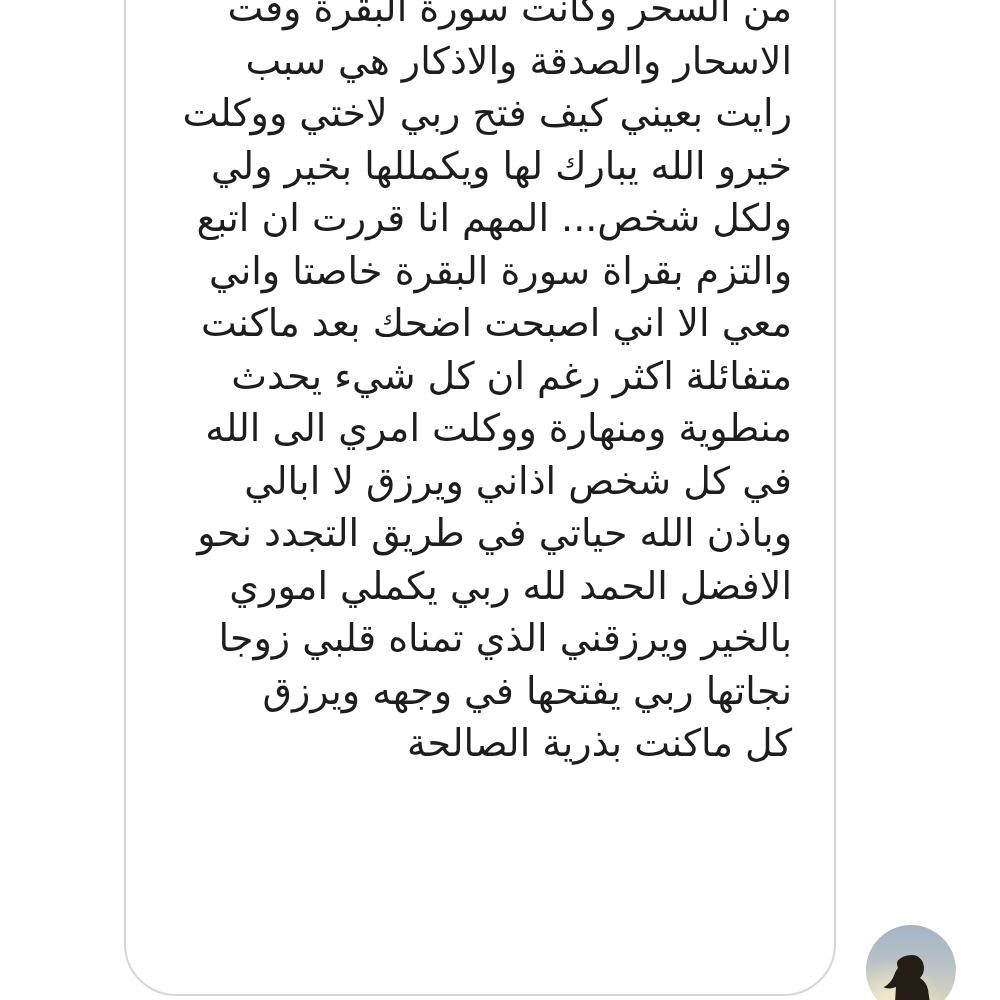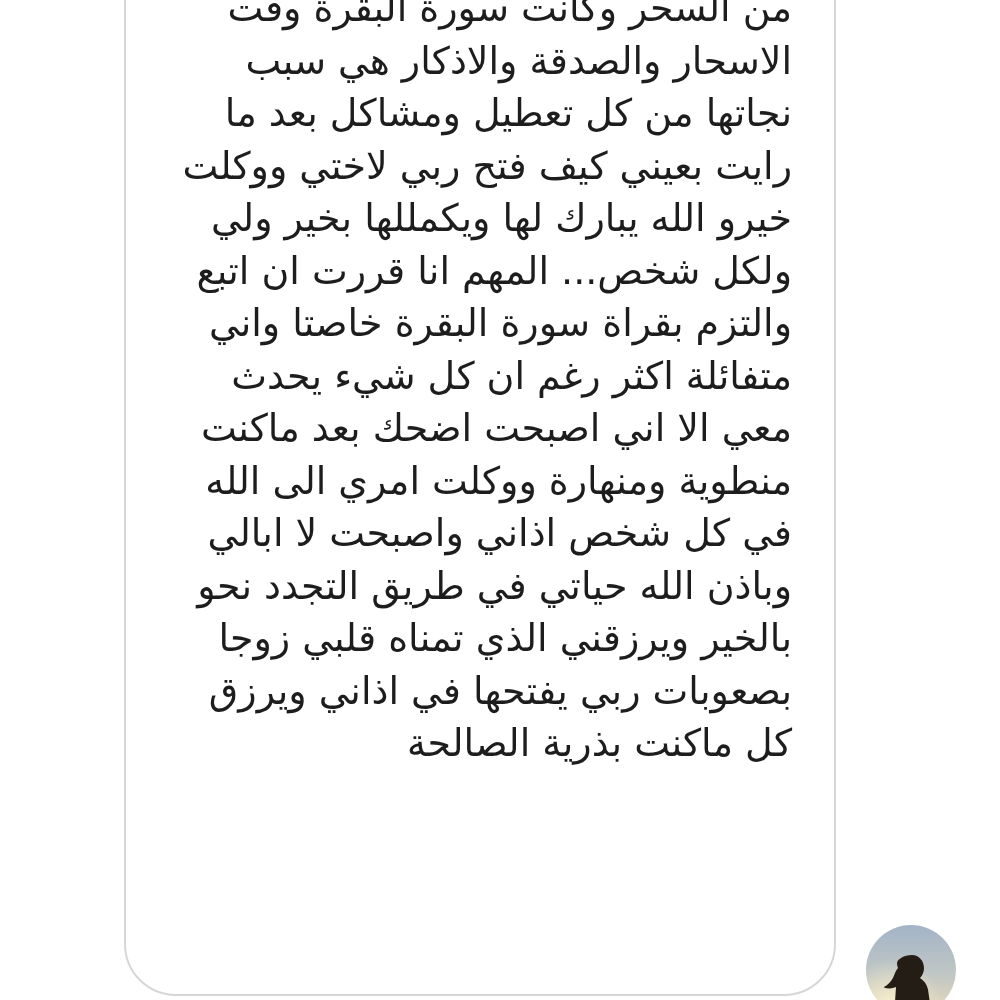--- a/index.html
+++ b/index.html
@@ -54,32 +54,32 @@
     display: block;
   }
 </style>
 </head>
 <body>
 
 <div class="post-card">
   <div class="post-text" dir="rtl">
     <div class="text-line">من السحر وكانت سورة البقرة وقت</div>
     <div class="text-line">الاسحار والصدقة والاذكار هي سبب</div>
-    <div class="text-line">نجاتها من كل تعطيل ومشاكل بعد ما</div>
     <div class="text-line">رايت بعيني كيف فتح ربي لاختي ووكلت</div>
     <div class="text-line">خيرو الله يبارك لها ويكمللها بخير ولي</div>
     <div class="text-line">ولكل شخص... المهم انا قررت ان اتبع</div>
     <div class="text-line">والتزم بقراة سورة البقرة خاصتا واني</div>
+    <div class="text-line">معي الا اني اصبحت اضحك بعد ماكنت</div>
     <div class="text-line">متفائلة اكثر رغم ان كل شيء  يحدث</div>
-    <div class="text-line">معي الا اني اصبحت اضحك بعد ماكنت</div>
     <div class="text-line">منطوية ومنهارة ووكلت امري الى الله</div>
-    <div class="text-line">في كل شخص اذاني واصبحت لا ابالي</div>
+    <div class="text-line">في كل شخص اذاني ويرزق لا ابالي</div>
     <div class="text-line">وباذن الله حياتي في طريق التجدد نحو</div>
+    <div class="text-line">الافضل الحمد لله ربي يكملي اموري</div>
     <div class="text-line">بالخير ويرزقني الذي تمناه قلبي زوجا</div>
-    <div class="text-line">بصعوبات ربي يفتحها في اذاني ويرزق</div>
+    <div class="text-line">نجاتها ربي يفتحها في وجهه ويرزق</div>
     <div class="text-line">كل ماكنت بذرية الصالحة</div>
   </div>
 </div>
 
 <div class="profile-avatar">
   <svg viewBox="0 0 90 90" width="90" height="90">
     <defs>
       <linearGradient id="sky" x1="0" y1="0" x2="0" y2="1">
         <stop offset="0" stop-color="#a3b4c7"></stop>
         <stop offset="0.55" stop-color="#c0c6c4"></stop>

